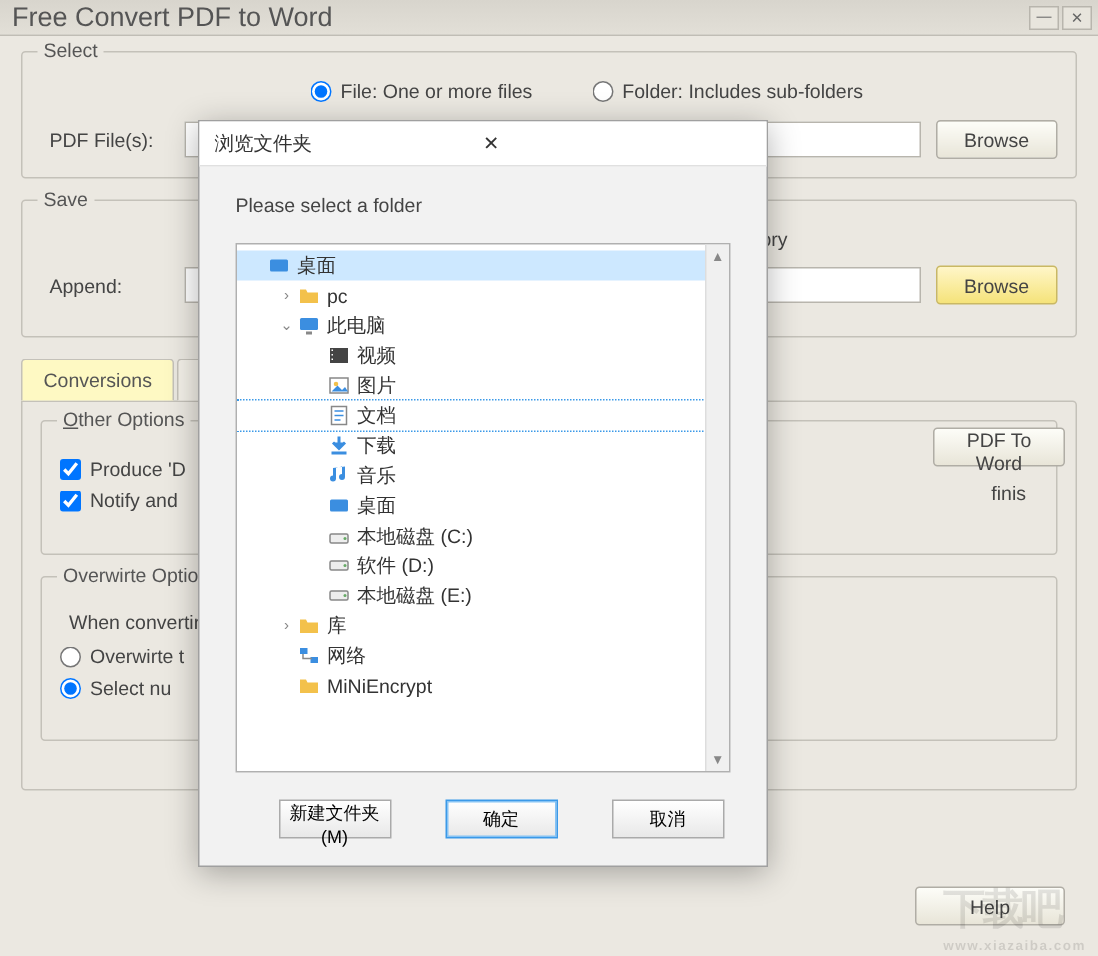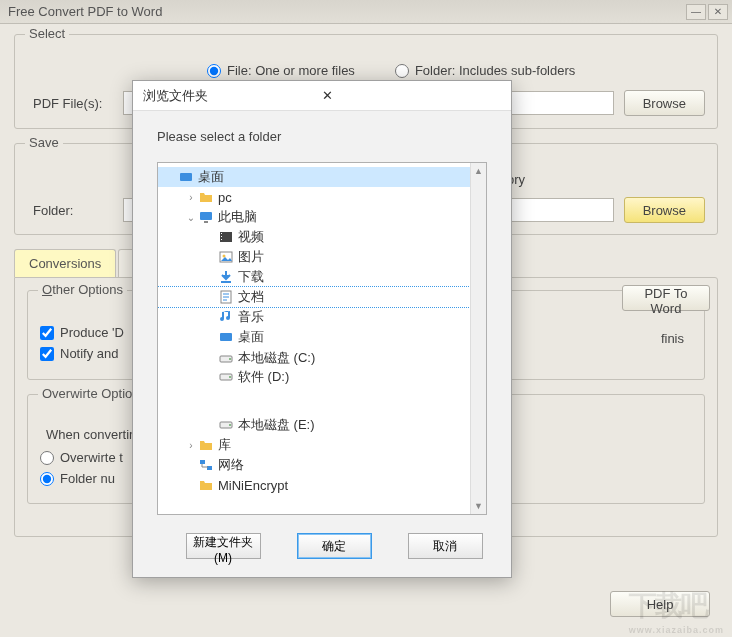--- a/index.html
+++ b/index.html
@@ -1,25 +1,25 @@
 <!DOCTYPE html>
 <html><head>
 <meta charset="utf-8">
 <style>
 * { box-sizing: border-box; margin: 0; padding: 0; font-family: "Microsoft YaHei", Tahoma, Arial, sans-serif; }
 body { width: 732px; height: 637px; background: #ebe8e1; position: relative; overflow: hidden; font-size: 12px; }
 
 
 .titlebar { height: 24px; background: linear-gradient(#d8d5cd,#e2dfd7); display: flex; align-items: center; padding: 0 4px; border-bottom: 1px solid #c0bdb5; }
-.titlebar .title { color: #555; font-size: 13px; flex: 1; padding-left: 4px; }
+.titlebar .title { color: #555; font-size: 18px; flex: 1; padding-left: 4px; }
 .winbtn { width: 20px; height: 16px; border: 1px solid #b8b5ad; background: #e8e5dd; margin-left: 2px; display: flex; align-items: center; justify-content: center; font-size: 10px; color: #666; cursor: pointer; }
 
 
 .main { padding: 10px 14px; }
-.group { border: 1px solid #c4c1b9; border-radius: 3px; padding: 28px 12px 12px; margin-bottom: 14px; position: relative; background: #ebe8e1; }
+.group { border: 1px solid #c4c1b9; border-radius: 3px; padding: 18px 12px 12px; margin-bottom: 14px; position: relative; background: #ebe8e1; }
 .group-title { position: absolute; top: -9px; left: 10px; background: #ebe8e1; padding: 0 4px; color: #555; font-size: 13px; }
 
 .radio-row { display: flex; gap: 40px; padding-left: 180px; margin-bottom: 12px; color: #444; font-size: 13px; }
 .radio-row label, .field-row label { display: flex; align-items: center; gap: 6px; }
 
 .field-row { display: flex; align-items: center; gap: 10px; padding-left: 6px; }
 .lbl { width: 80px; color: #444; font-size: 13px; }
 input.text { flex: 1; height: 24px; border: 1px solid #b8b5ad; background: #fff; padding: 0 6px; }
 .btn { height: 26px; padding: 0 18px; border: 1px solid #b0ada5; border-radius: 3px; background: linear-gradient(#fdfdf8,#e8e5d8); color: #444; font-size: 13px; cursor: pointer; }
 .btn.accent { background: linear-gradient(#fff6c8,#f5e37a); border-color: #c9b864; }
@@ -88,21 +88,21 @@
       <span class="lbl">PDF File(s):</span>
       <input class="text" style="">
       <button class="btn">Browse</button>
     </div>
   </div>
 
   <div class="group" style="height:92px;">
     <span class="group-title">Save</span>
     <div style="text-align:right;padding-right:180px;color:#444;font-size:13px;">rectory</div>
     <div class="field-row" style="margin-top:10px;">
-      <span class="lbl">Folder:</span>
+      <span class="lbl">Append:</span>
       <input class="text" style="">
       <button class="btn accent">Browse</button>
     </div>
   </div>
 
   <div class="tabs">
     <div class="tab active">Conversions</div>
     <div class="tab">DOC</div>
   </div>
   <div class="tabbody">
@@ -120,21 +120,21 @@
     </div>
     <div class="group" style="height:110px;margin-top:14px;">
       <span class="group-title">Overwirte Option</span>
       <div style="color:#444;font-size:13px;margin:4px 0 8px 6px;">When converting</div>
       <div class="rb-row">
           <input type="radio" style="">
           <span>Overwirte t</span>
         </div>
       <div class="rb-row">
           <input type="radio" checked="" style="">
-          <span>Folder nu</span>
+          <span>Select nu</span>
         </div>
     </div>
   </div>
 </div>
 
 <div class="rightcol">
   <button class="btn" style="width:88px;">PDF To Word</button>
 </div>
 <div class="helpwrap">
   <button class="btn" style="width:100px;">Help</button>
@@ -193,46 +193,46 @@
             <span class="tw"></span>
             <span class="ic">
               <svg viewBox="0 0 16 16">
                 <rect x="2" y="3" width="12" height="10" fill="#fff" stroke="#888"></rect>
                 <circle cx="6" cy="7" r="1.5" fill="#f3c14b"></circle>
                 <path d="M3 12l4-4 3 3 2-2 2 3z" fill="#3b8ee0"></path>
               </svg>
             </span>
             <span>图片</span>
           </div>
-          <div class="tree-row" style="padding-left: 46px;">
-            <span class="tw"></span>
-            <span class="ic">
-              <svg viewBox="0 0 16 16">
-                <path fill="#3b8ee0" d="M8 2v7M4 6l4 4 4-4" stroke="#3b8ee0" stroke-width="2"></path>
-                <rect x="3" y="12" width="10" height="2" fill="#3b8ee0"></rect>
-              </svg>
-            </span>
-            <span>下载</span>
-          </div>
           <div class="tree-row" style="padding-left: 46px; outline: rgb(59, 153, 232) dotted 1px;">
             <span class="tw"></span>
             <span class="ic">
               <svg viewBox="0 0 16 16">
                 <rect x="3" y="2" width="10" height="12" fill="#fff" stroke="#888"></rect>
                 <line x1="5" y1="5" x2="11" y2="5" stroke="#3b8ee0"></line>
                 <line x1="5" y1="8" x2="11" y2="8" stroke="#3b8ee0"></line>
                 <line x1="5" y1="11" x2="9" y2="11" stroke="#3b8ee0"></line>
               </svg>
             </span>
             <span>文档</span>
           </div>
           <div class="tree-row" style="padding-left: 46px;">
             <span class="tw"></span>
             <span class="ic">
               <svg viewBox="0 0 16 16">
+                <path fill="#3b8ee0" d="M8 2v7M4 6l4 4 4-4" stroke="#3b8ee0" stroke-width="2"></path>
+                <rect x="3" y="12" width="10" height="2" fill="#3b8ee0"></rect>
+              </svg>
+            </span>
+            <span>下载</span>
+          </div>
+          <div class="tree-row" style="padding-left: 46px;">
+            <span class="tw"></span>
+            <span class="ic">
+              <svg viewBox="0 0 16 16">
                 <path fill="#3b8ee0" d="M6 3v7a2 2 0 11-2-2V3l8-1v7a2 2 0 11-2-2V2z"></path>
               </svg>
             </span>
             <span>音乐</span>
           </div>
           <div class="tree-row" style="padding-left: 46px;">
             <span class="tw"></span>
             <span class="ic">
               <svg viewBox="0 0 16 16">
                 <rect x="2" y="4" width="12" height="8" rx="1" fill="#3b8ee0"></rect>
@@ -253,21 +253,21 @@
           <div class="tree-row" style="padding-left: 46px;">
             <span class="tw"></span>
             <span class="ic">
               <svg viewBox="0 0 16 16">
                 <rect x="2" y="5" width="12" height="6" rx="1" fill="#eee" stroke="#888"></rect>
                 <circle cx="12" cy="8" r="1" fill="#6a6"></circle>
               </svg>
             </span>
             <span>软件 (D:)</span>
           </div>
-          <div class="tree-row" style="padding-left: 46px; margin-top: 28px;">
+          <div class="tree-row" style="padding-left: 46px;">
             <span class="tw"></span>
             <span class="ic">
               <svg viewBox="0 0 16 16">
                 <rect x="2" y="5" width="12" height="6" rx="1" fill="#eee" stroke="#888"></rect>
                 <circle cx="12" cy="8" r="1" fill="#6a6"></circle>
               </svg>
             </span>
             <span>本地磁盘 (E:)</span>
           </div>
           <div class="tree-row" style="padding-left: 26px;">

